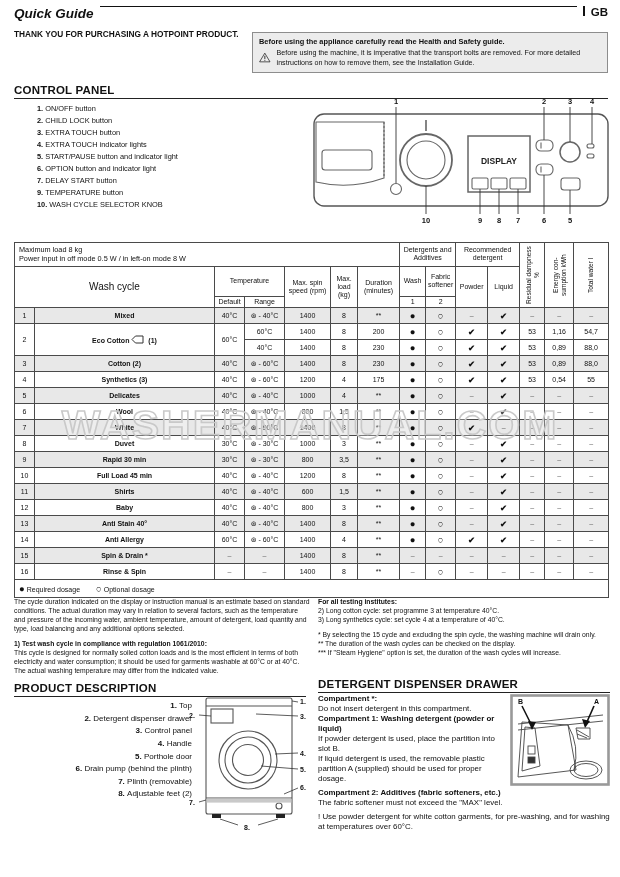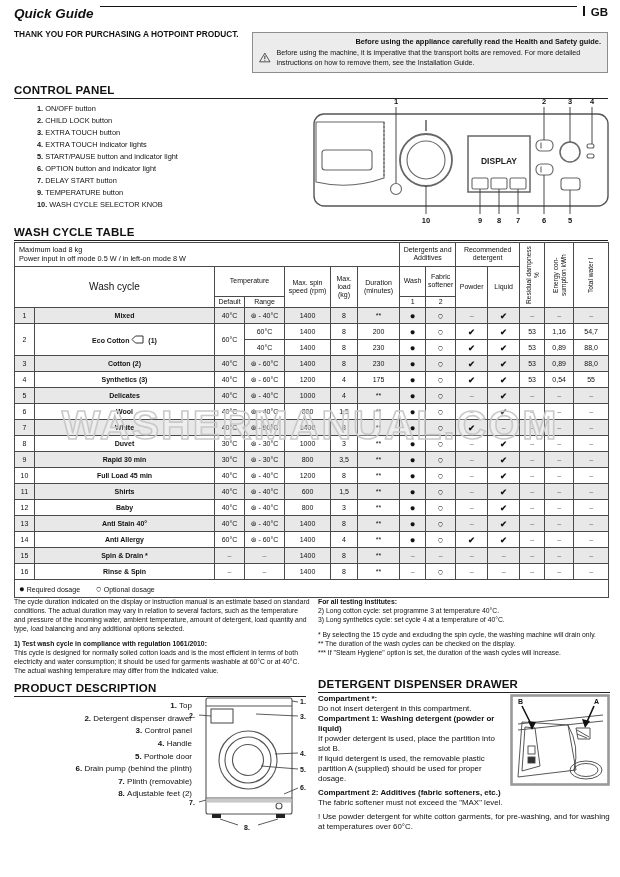--- a/index.html
+++ b/index.html
@@ -12,21 +12,21 @@
   .hdr .tick{width:1.5px;height:10px;background:#111;}
   .hdr .gb{font-size:11.5px;font-weight:bold;}
   
   .intro{position:absolute;left:14px;top:30px;width:232px;}
   .intro .thanks{font-size:8.3px;font-weight:bold;line-height:1.2;}
   .intro .row{display:flex;gap:5px;margin-top:3px;align-items:flex-start;}
   .intro .txt{font-size:7.3px;line-height:1.3;}
   .intro .url{font-weight:bold;}
   
   .safety{position:absolute;left:252px;right:12px;top:32px;background:#ececec;border:1px solid #8d8d8d;padding:4px 6px;box-sizing:border-box;}
-  .safety .b{font-size:7.4px;font-weight:bold;text-align:right;}
+  .safety .b{font-size:7.4px;font-weight:bold;}
   .safety .row{display:flex;gap:6px;margin-top:3px;align-items:flex-start;}
   .safety .t{font-size:7.1px;line-height:1.35;}
   
   .sec-h{position:absolute;font-size:11.5px;font-weight:bold;letter-spacing:.2px;border-bottom:1.5px solid #222;padding-bottom:2px;}
   #cp-h{left:14px;top:84px;right:12px;}
   #wt-h{left:14px;top:226px;right:12px;}
   #pd-h{left:14px;top:682px;width:292px;}
   #dd-h{left:318px;top:678px;width:292px;}
   
   .cp-list{position:absolute;left:6px;top:103px;width:292px;font-size:7.4px;line-height:1.62;margin-left:31px;}
@@ -155,21 +155,20 @@
       <text x="284" y="10">4</text>
       <text x="118" y="129">10</text>
       <text x="172" y="129">9</text>
       <text x="191" y="129">8</text>
       <text x="210" y="129">7</text>
       <text x="236" y="129">6</text>
       <text x="262" y="129">5</text>
     </g>
   </svg>
 
-  <div class="sec-h" id="wt-h">WASH CYCLE TABLE</div>
 
   <table class="wtable">
     <colgroup>
       <col style="width:20px">
         <col style="width:180px">
         <col style="width:30px">
         <col style="width:40px">
       <col style="width:46px">
         <col style="width:27px">
         <col style="width:42px">

